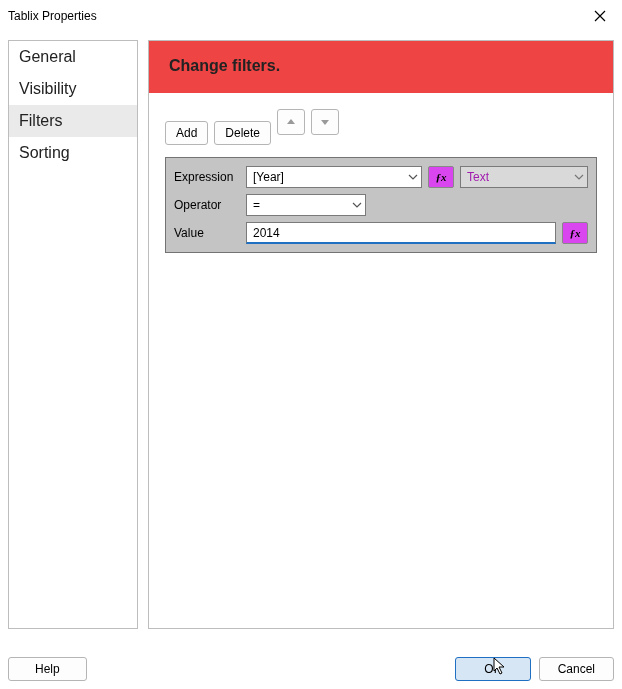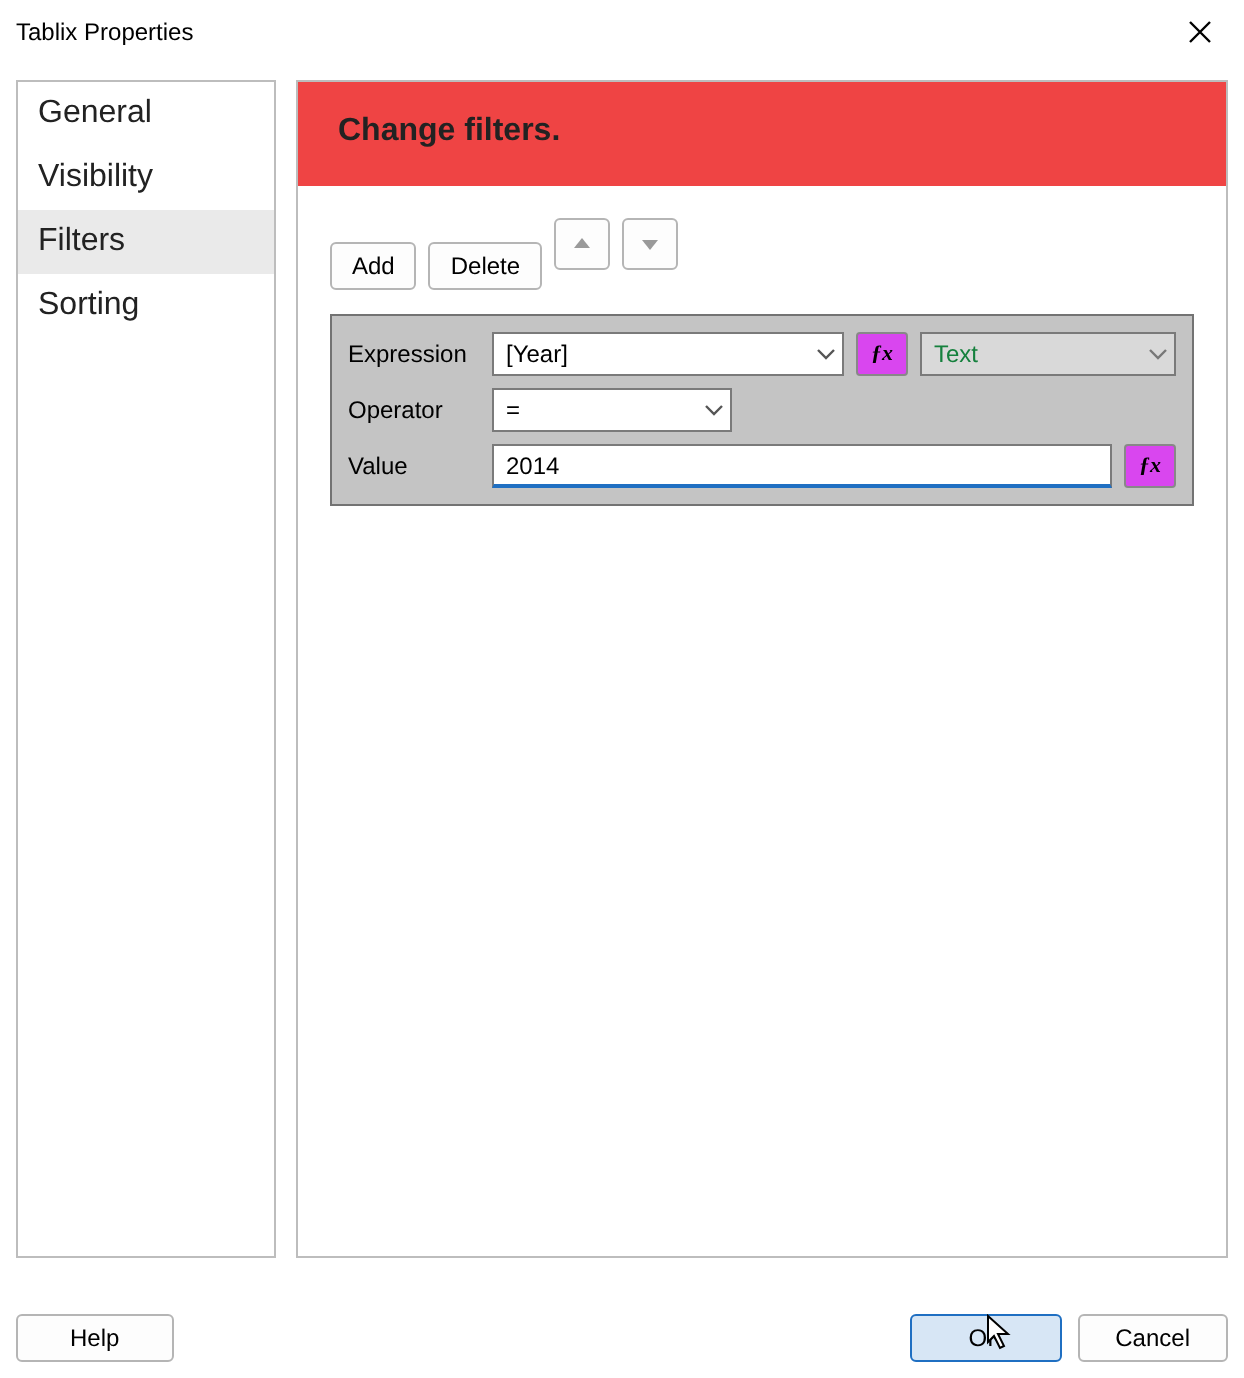--- a/index.html
+++ b/index.html
@@ -150,21 +150,21 @@
       position: absolute;
       right: 3px;
       top: 50%;
       transform: translateY(-50%);
       color: #555;
     }
     .combo.w1 { width: 176px; }
     .combo.w2 { width: 120px; }
     .combo.disabled {
       background: #d9d9d9;
-      color: #15803d;
+      color: #a21caf;
       flex: 1;
     }
     .text-input {
       border: 1px solid #7a7a7a;
       border-bottom: 2px solid #1f6fc2;
       background: #fff;
       height: 22px;
       padding: 8px 6px;
       font-size: 12px;
       font-family: inherit;

